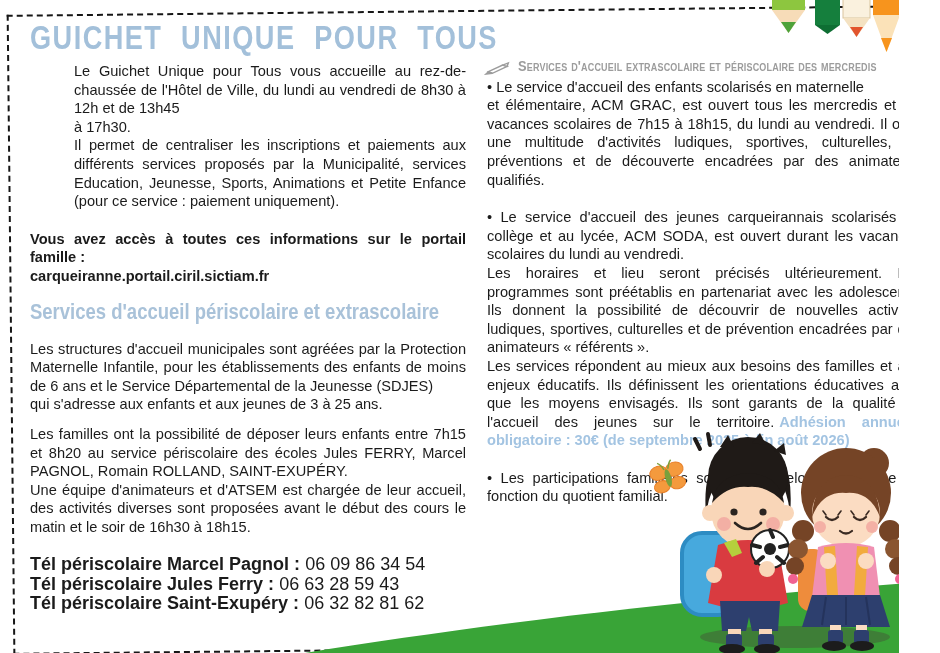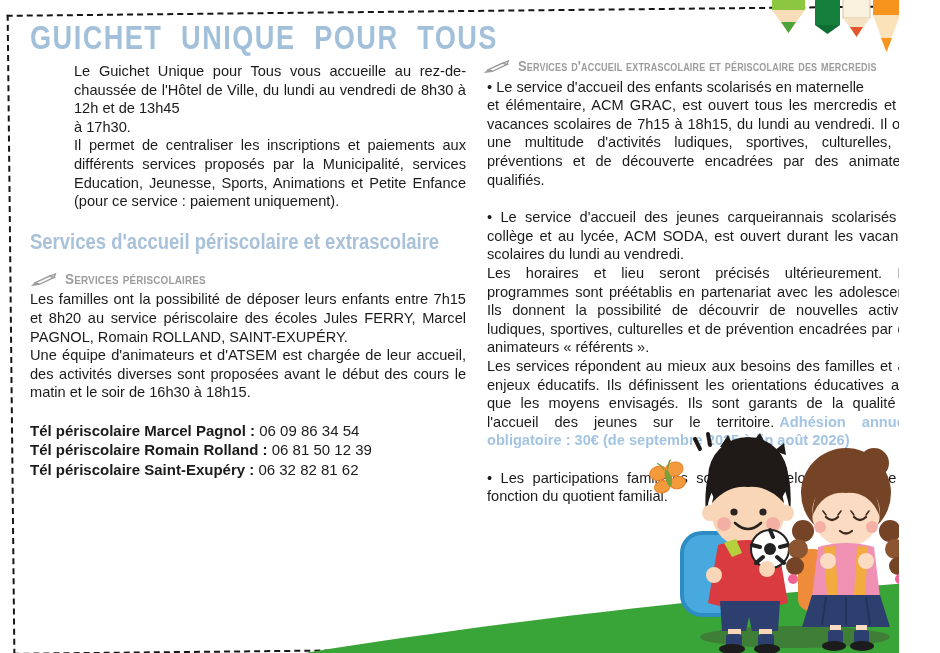--- a/index.html
+++ b/index.html
@@ -14,26 +14,26 @@
   .col{position:absolute;z-index:2;font-size:14.6px;line-height:18.6px;}
   .col-left{left:30px;top:62px;width:436px;}
   .col-right{left:483px;top:57px;width:438px;}
   .pre{white-space:pre-line;text-align:justify;margin:0;}
   .gap-lg{margin-bottom:19px;margin-left:44px;}
   .gap-md{margin-bottom:14px;}
   .gap-sm{margin-bottom:11px;}
   .bold{font-weight:bold;}
   .blue-heading{margin:2px 0 16px 0;font-weight:bold;font-size:22px;line-height:24px;
                 color:#a9c2d9;transform:scaleX(0.84);transform-origin:left center;white-space:nowrap;}
-  .gray-heading{display:flex;align-items:flex-start;margin:0 0 2px 0;color:#9c9c9c;}
+  .gray-heading{display:flex;align-items:flex-end;margin:0 0 2px 0;color:#9c9c9c;}
   .gray-heading .txt{font-weight:bold;font-size:15px;font-variant:small-caps;
                      letter-spacing:0.2px;transform:scaleX(0.9);transform-origin:left bottom;white-space:nowrap;}
   .col-right .gray-heading .txt{font-size:14.3px;}
   .pencil-ic{flex:0 0 auto;margin-right:7px;margin-bottom:1px;}
-  .phones{margin-top:19px;font-size:15px;line-height:19.5px;}
+  .phones{margin-top:19px;font-size:18px;line-height:19.5px;}
   .phone-row .ph-label{font-weight:bold;}
   .highlight{font-weight:bold;color:#a3c4e2;margin-left:5px;}
   .bullet{margin:0 0 19px 4px;}
   .art{position:absolute;z-index:3;}
   #hill{left:0;top:553px;z-index:2;}
   #kids{left:640px;top:425px;}
   #pencils{left:740px;top:0;}
 </style>
 </head>
 <body>
@@ -41,43 +41,37 @@
 <div id="page">
 
   <div class="frame"></div>
 
   <div class="title">GUICHET UNIQUE POUR TOUS</div>
 
   <div class="col col-left">
     <p class="pre gap-lg">Le Guichet Unique pour Tous vous accueille au rez-de-chaussée de l'Hôtel de Ville, du lundi au vendredi de 8h30 à 12h et de 13h45
 à 17h30.
 Il permet de centraliser les inscriptions et paiements aux différents services proposés par la Municipalité, services Education, Jeunesse, Sports, Animations et Petite Enfance (pour ce service : paiement uniquement).</p>
+    <p class="pre bold gap-md">Vous avez accès à toutes ces informations sur le portail famille :
+carqueiranne.portail.ciril.sictiam.fr</p>
     <h2 class="blue-heading">Services d'accueil périscolaire et extrascolaire</h2>
-
-    <div class="gray-heading">
-      <svg class="pencil-ic" width="28" height="16" viewBox="0 0 28 16">
-        <g stroke="#9c9c9c" stroke-width="1.4" fill="#ffffff" transform="rotate(-14 14 8)">
-          <path d="M4.5,10.5 L20,7.5 L24,9.8 L8,13 Z"></path>
-          <path d="M4.5,10.5 L1.5,12.2 L8,13 Z" fill="#9c9c9c"></path>
-          <path d="M20,7.5 L26,6.8 L24,9.8 Z"></path>
-        </g>
-      </svg>
-      <span class="txt">Services périscolaires</span>
-    </div>
+    <p class="pre gap-sm">Les structures d'accueil municipales sont agréées par la Protection Maternelle Infantile, pour les établissements des enfants de moins de 6 ans et le Service Départemental de la Jeunesse (SDJES)
+qui s'adresse aux enfants et aux jeunes de 3 à 25 ans.</p>
+
     <p class="pre">Les familles ont la possibilité de déposer leurs enfants entre 7h15 et 8h20 au service périscolaire des écoles Jules FERRY, Marcel PAGNOL, Romain ROLLAND, SAINT-EXUPÉRY.
 Une équipe d'animateurs et d'ATSEM est chargée de leur accueil, des activités diverses sont proposées avant le début des cours le matin et le soir de 16h30 à 18h15.</p>
 
     <div class="phones">
       <div class="phone-row">
         <span class="ph-label">Tél périscolaire Marcel Pagnol :</span>
         <span class="ph-number">06 09 86 34 54</span>
       </div>
       <div class="phone-row">
-        <span class="ph-label">Tél périscolaire Romain Rolland :</span>
-        <span class="ph-number">06 81 50 12 39</span>
+        <span class="ph-label">Tél périscolaire Jules Ferry :</span>
+        <span class="ph-number">06 63 28 59 43</span>
       </div>
       <div class="phone-row">
         <span class="ph-label">Tél périscolaire Saint-Exupéry :</span>
         <span class="ph-number">06 32 82 81 62</span>
       </div>
     </div>
   </div>
 
   <div class="col col-right">
     <div class="gray-heading">

